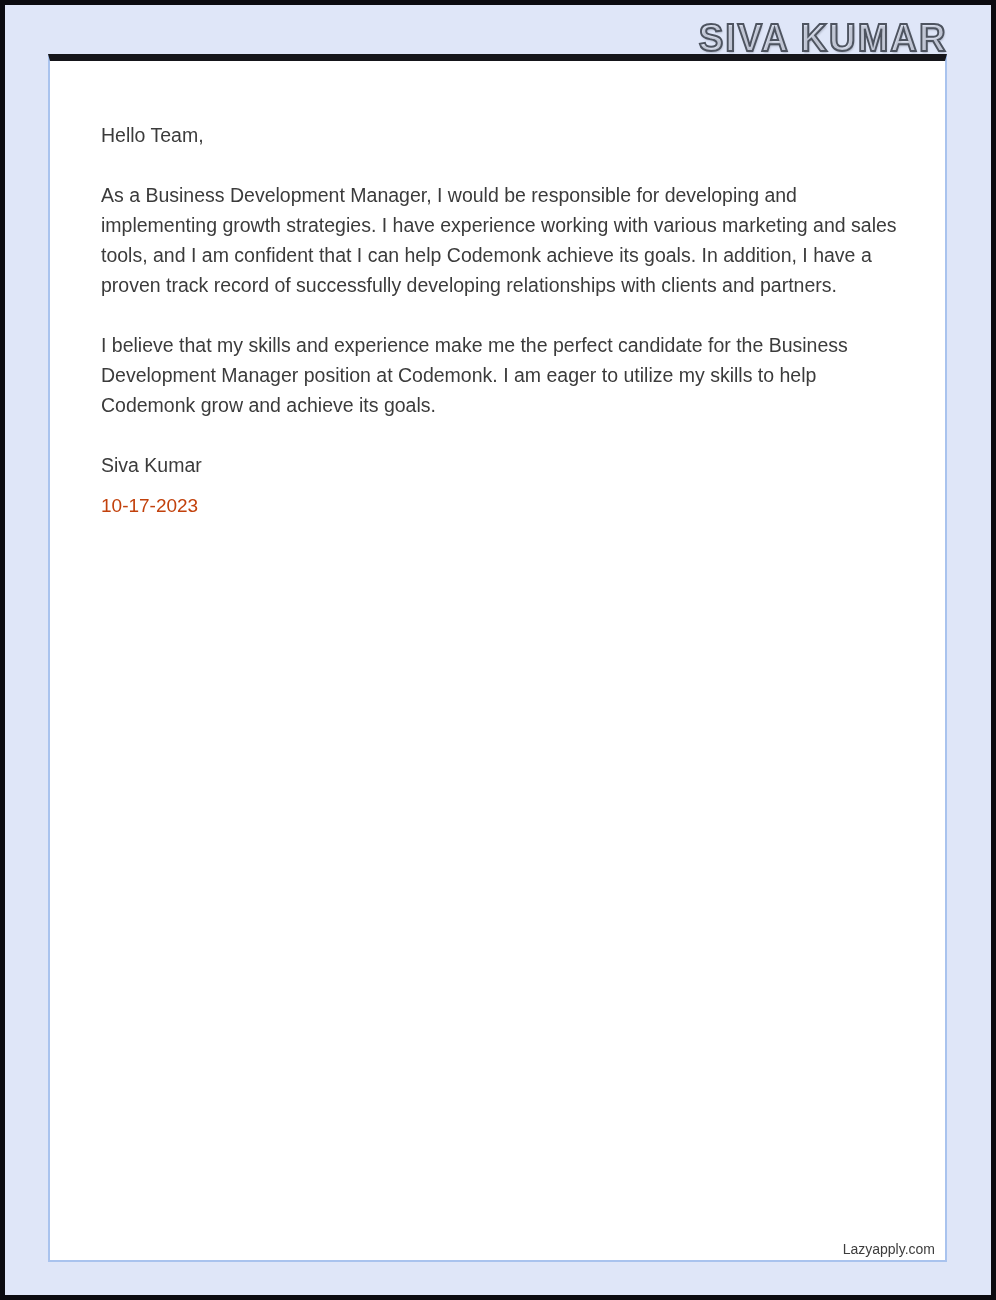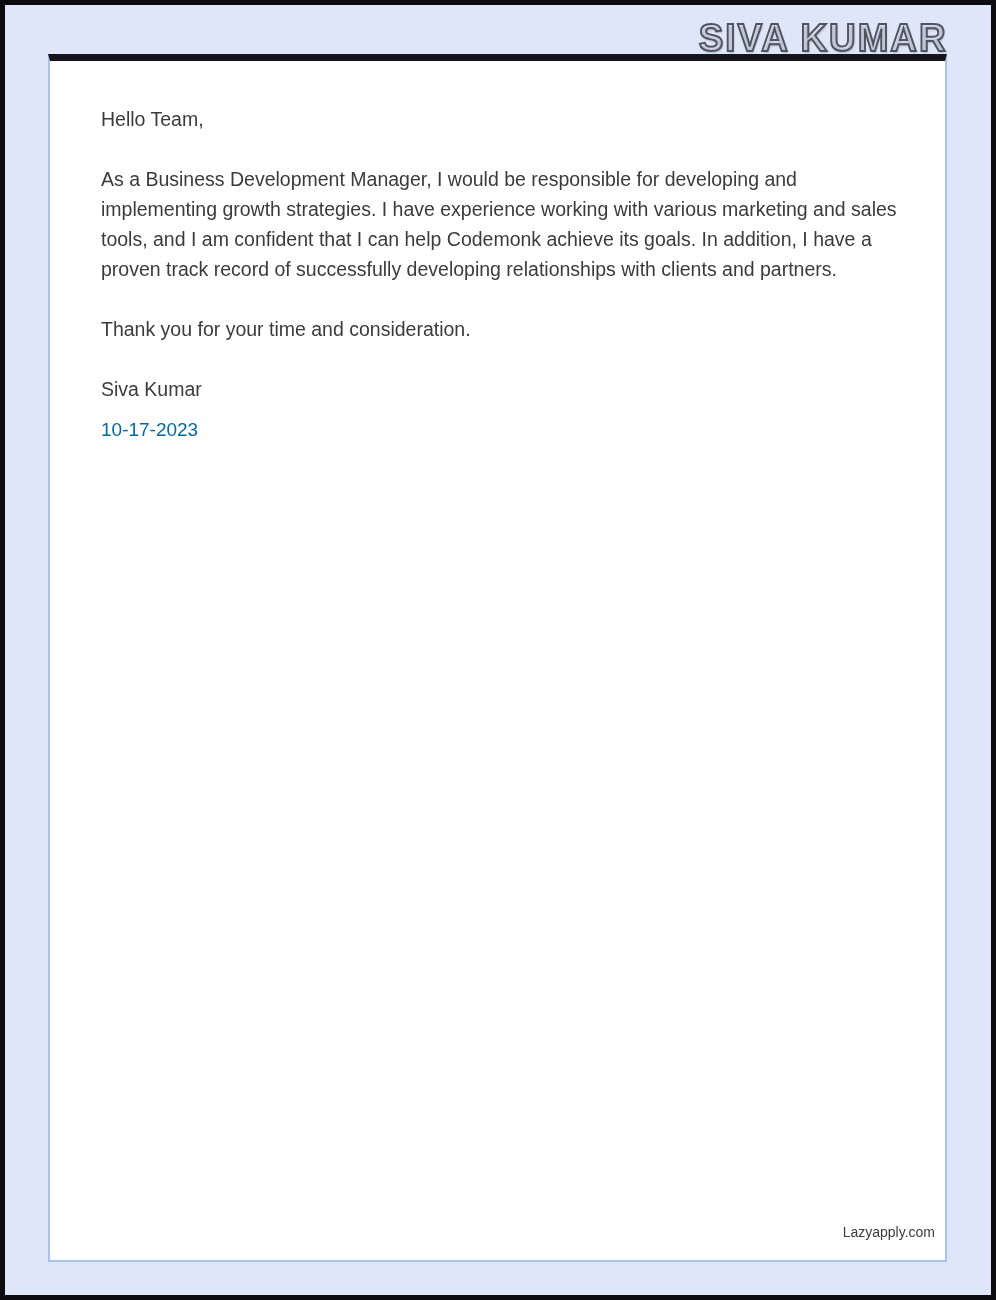--- a/index.html
+++ b/index.html
@@ -55,61 +55,61 @@
   }
 
   .letter {
     padding: 43px 48px 0 51px;
     color: #3b3b3b;
     font-size: 19.5px;
     line-height: 30px;
   }
 
   .letter p {
-    margin: 0 0 30px 0;
+    margin: 16px 0 30px 0;
   }
 
   .letter p.signature {
     margin-bottom: 10px;
   }
 
   .date-stamp {
-    color: #0369a1;
+    color: #c2410c;
     font-size: 19px;
     line-height: 30px;
     display: inline-block;
     cursor: pointer;
   }
 
   .watermark {
     position: absolute;
     right: 10px;
-    bottom: 21px;
+    bottom: 4px;
     font-size: 14px;
     color: #3d3d3d;
     line-height: 1;
   }
 </style>
 </head>
 <body>
 
 <div class="header">
   <div class="brand-name">SIVA KUMAR</div>
 </div>
 
 <div class="document">
   <div class="letter">
 
     <p>Hello Team,</p>
 
 
     <p>As a Business Development Manager, I would be responsible for developing and implementing growth strategies. I have experience working with various marketing and sales tools, and I am confident that I can help Codemonk achieve its goals. In addition, I have a proven track record of successfully developing relationships with clients and partners.</p>
 
+    <p>I believe that my skills and experience make me the perfect candidate for the Business Development Manager position at Codemonk. I am eager to utilize my skills to help Codemonk grow and achieve its goals.</p>
 
-    <p>Thank you for your time and consideration.</p>
 
 
     <p class="signature">Siva Kumar</p>
 
     <span class="date-stamp">10-17-2023</span>
   </div>
 
   <div class="watermark">Lazyapply.com</div>
 </div>
 

